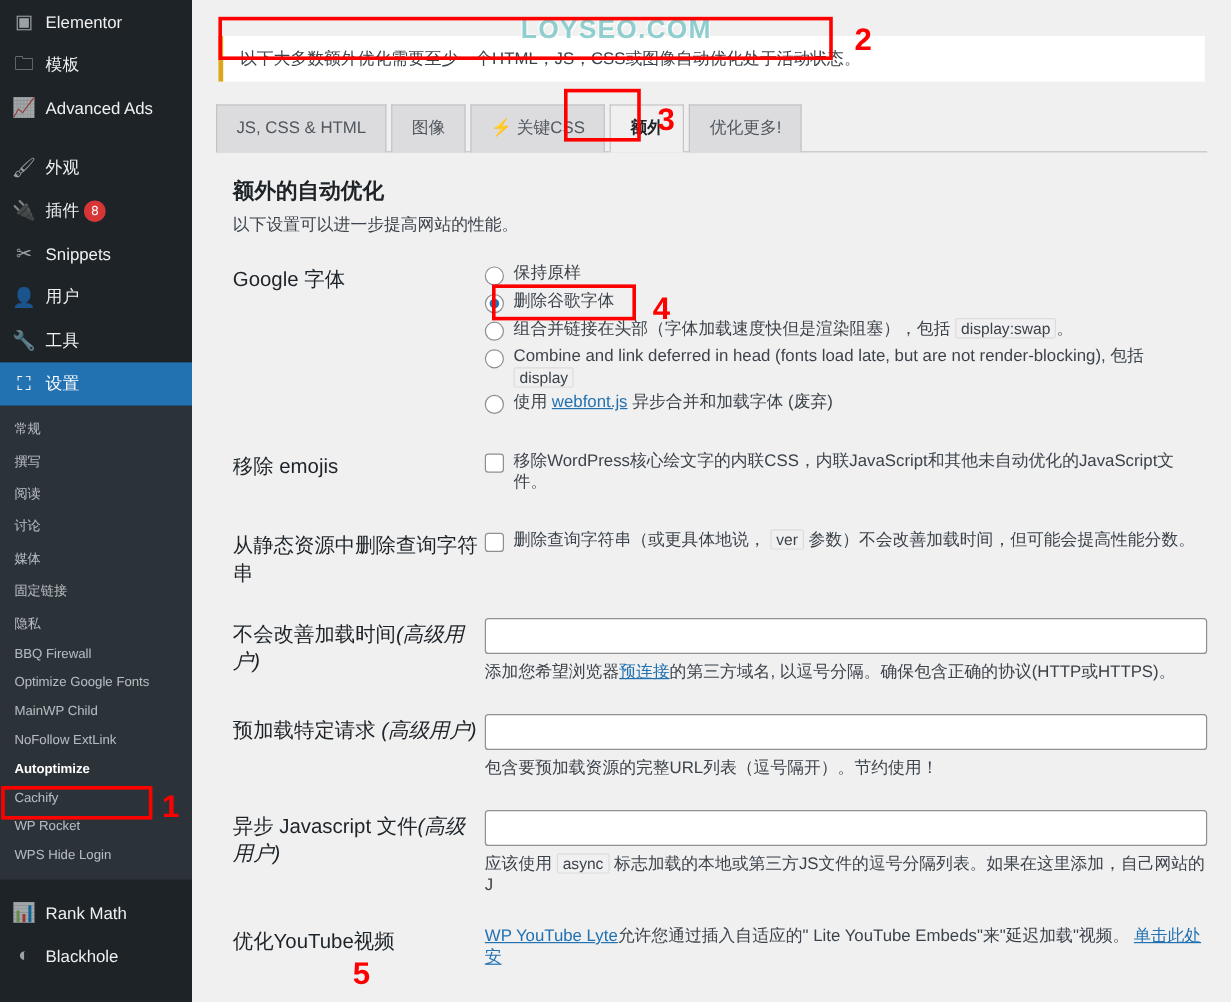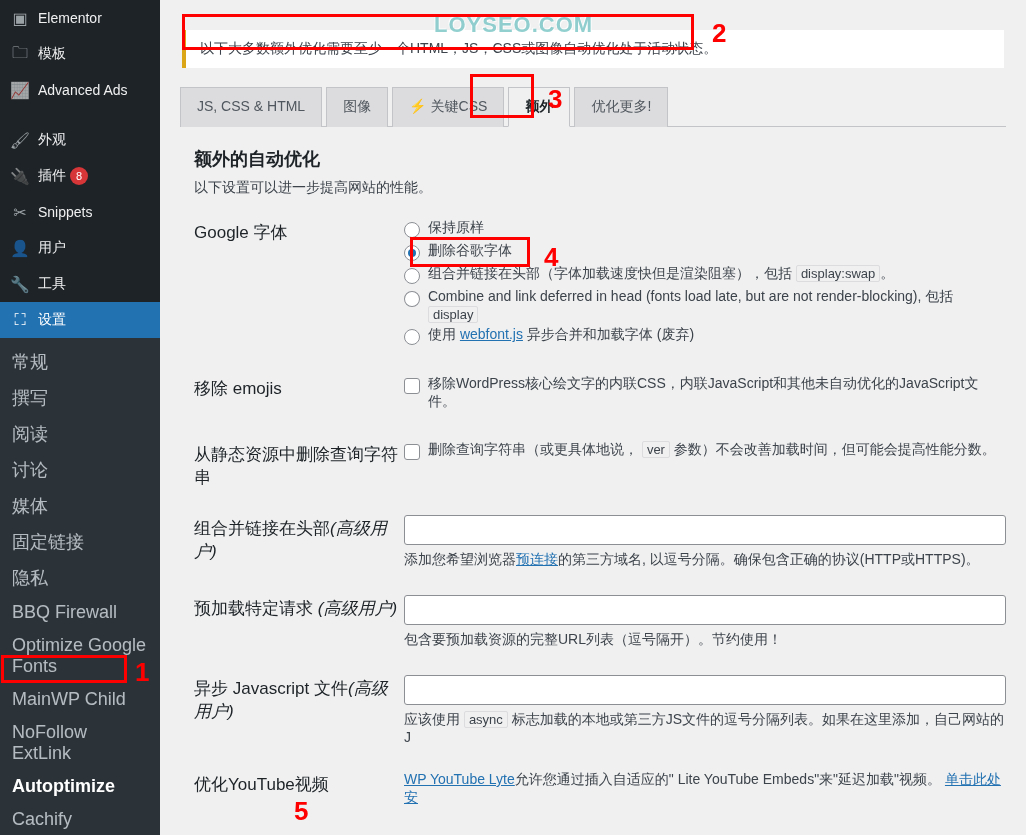--- a/index.html
+++ b/index.html
@@ -6,21 +6,21 @@
 body { font-family: -apple-system, BlinkMacSystemFont, "Segoe UI", Arial, sans-serif; font-size: 13px; color: #3c434a; background: #f0f0f1; overflow: hidden; width: 1026px; height: 835px; position: relative; }
 
 .sidebar { position: absolute; left: 0; top: 0; width: 160px; height: 835px; background: #1d2327; color: #f0f0f1; }
 .menu-item { display: flex; align-items: center; padding: 8px 10px; color: #f0f0f1; font-size: 14px; cursor: pointer; position: relative; }
 .menu-item .mi-icon { width: 20px; height: 20px; margin-right: 8px; display: inline-flex; align-items: center; justify-content: center; color: rgba(240,246,252,0.6); font-size: 16px; }
 .menu-item.selected { background: #2271b1; color: #fff; }
 .menu-item.selected .mi-icon { color: #fff; }
 .menu-item .arrow { position: absolute; right: -8px; top: 50%; transform: translateY(-50%); width: 0; height: 0; border-top: 8px solid transparent; border-bottom: 8px solid transparent; border-right: 8px solid #f0f0f1; }
 .badge { background: #d63638; color: #fff; border-radius: 10px; min-width: 18px; height: 18px; display: inline-flex; align-items: center; justify-content: center; font-size: 11px; margin-left: 4px; padding: 0 5px; }
 .submenu { background: #2c3338; padding: 6px 0 8px 0; }
-.submenu-item { padding: 6px 12px; color: rgba(240,246,252,0.7); font-size: 18px; cursor: pointer; }
+.submenu-item { padding: 6px 12px; color: rgba(240,246,252,0.7); font-size: 11px; cursor: pointer; }
 .submenu-item.current { color: #fff; font-weight: 600; }
 
 .content { position: absolute; left: 160px; top: 0; right: 0; bottom: 0; background: #f0f0f1; padding: 16px 20px 20px 20px; }
 .notice { background: #fff; border-left: 4px solid #dba617; padding: 10px 14px; margin: 14px 2px 18px 2px; font-size: 14px; }
 
 .tabs { border-bottom: 1px solid #c3c4c7; display: flex; gap: 0; margin-bottom: 20px; }
 .tab { background: #dcdcde; border: 1px solid #c3c4c7; border-bottom: none; padding: 10px 16px; margin-right: 4px; font-size: 14px; color: #50575e; cursor: pointer; position: relative; top: 1px; }
 .tab.active { background: #f0f0f1; border-bottom: 1px solid #f0f0f1; color: #1d2327; font-weight: 600; }
 .tab .bolt { color: #f0b849; margin-right: 4px; }
 
@@ -101,20 +101,21 @@
       <div class="submenu-item">讨论</div>
       <div class="submenu-item">媒体</div>
       <div class="submenu-item">固定链接</div>
       <div class="submenu-item">隐私</div>
       <div class="submenu-item">BBQ Firewall</div>
       <div class="submenu-item">Optimize Google Fonts</div>
       <div class="submenu-item">MainWP Child</div>
       <div class="submenu-item">NoFollow ExtLink</div>
       <div class="submenu-item current">Autoptimize</div>
       <div class="submenu-item">Cachify</div>
+      <div class="submenu-item">WP Rocket</div>
       <div class="submenu-item">WPS Hide Login</div>
     </div>
   <div style="height:10px;"></div>
   <div id="group3-menu">
       <div class="menu-item">
         <span class="mi-icon">📊</span>
         <span>Rank Math</span>
       </div>
       <div class="menu-item">
         <span class="mi-icon">◐</span>
@@ -181,21 +182,21 @@
     <div class="form-field">
       <div class="check-line">
           <input type="checkbox" style="">
         <span><span>删除查询字符串（或更具体地说，</span> <code>ver</code> <span> 参数）不会改善加载时间，但可能会提高性能分数。</span></span>
       </div>
     </div>
   </div>
 
   
   <div class="form-row">
-    <div class="form-label"><span>组合并链接在头部</span><em>(高级用户)</em></div>
+    <div class="form-label"><span>不会改善加载时间</span><em>(高级用户)</em></div>
     <div class="form-field">
       <input class="text-input" style="">
       <div class="help"><span>添加您希望浏览器</span><a class="link">预连接</a><span>的第三方域名, 以逗号分隔。确保包含正确的协议(HTTP或HTTPS)。</span></div>
     </div>
   </div>
 
   
   <div class="form-row">
     <div class="form-label"><span>预加载特定请求 </span><em>(高级用户)</em></div>
     <div class="form-field">

